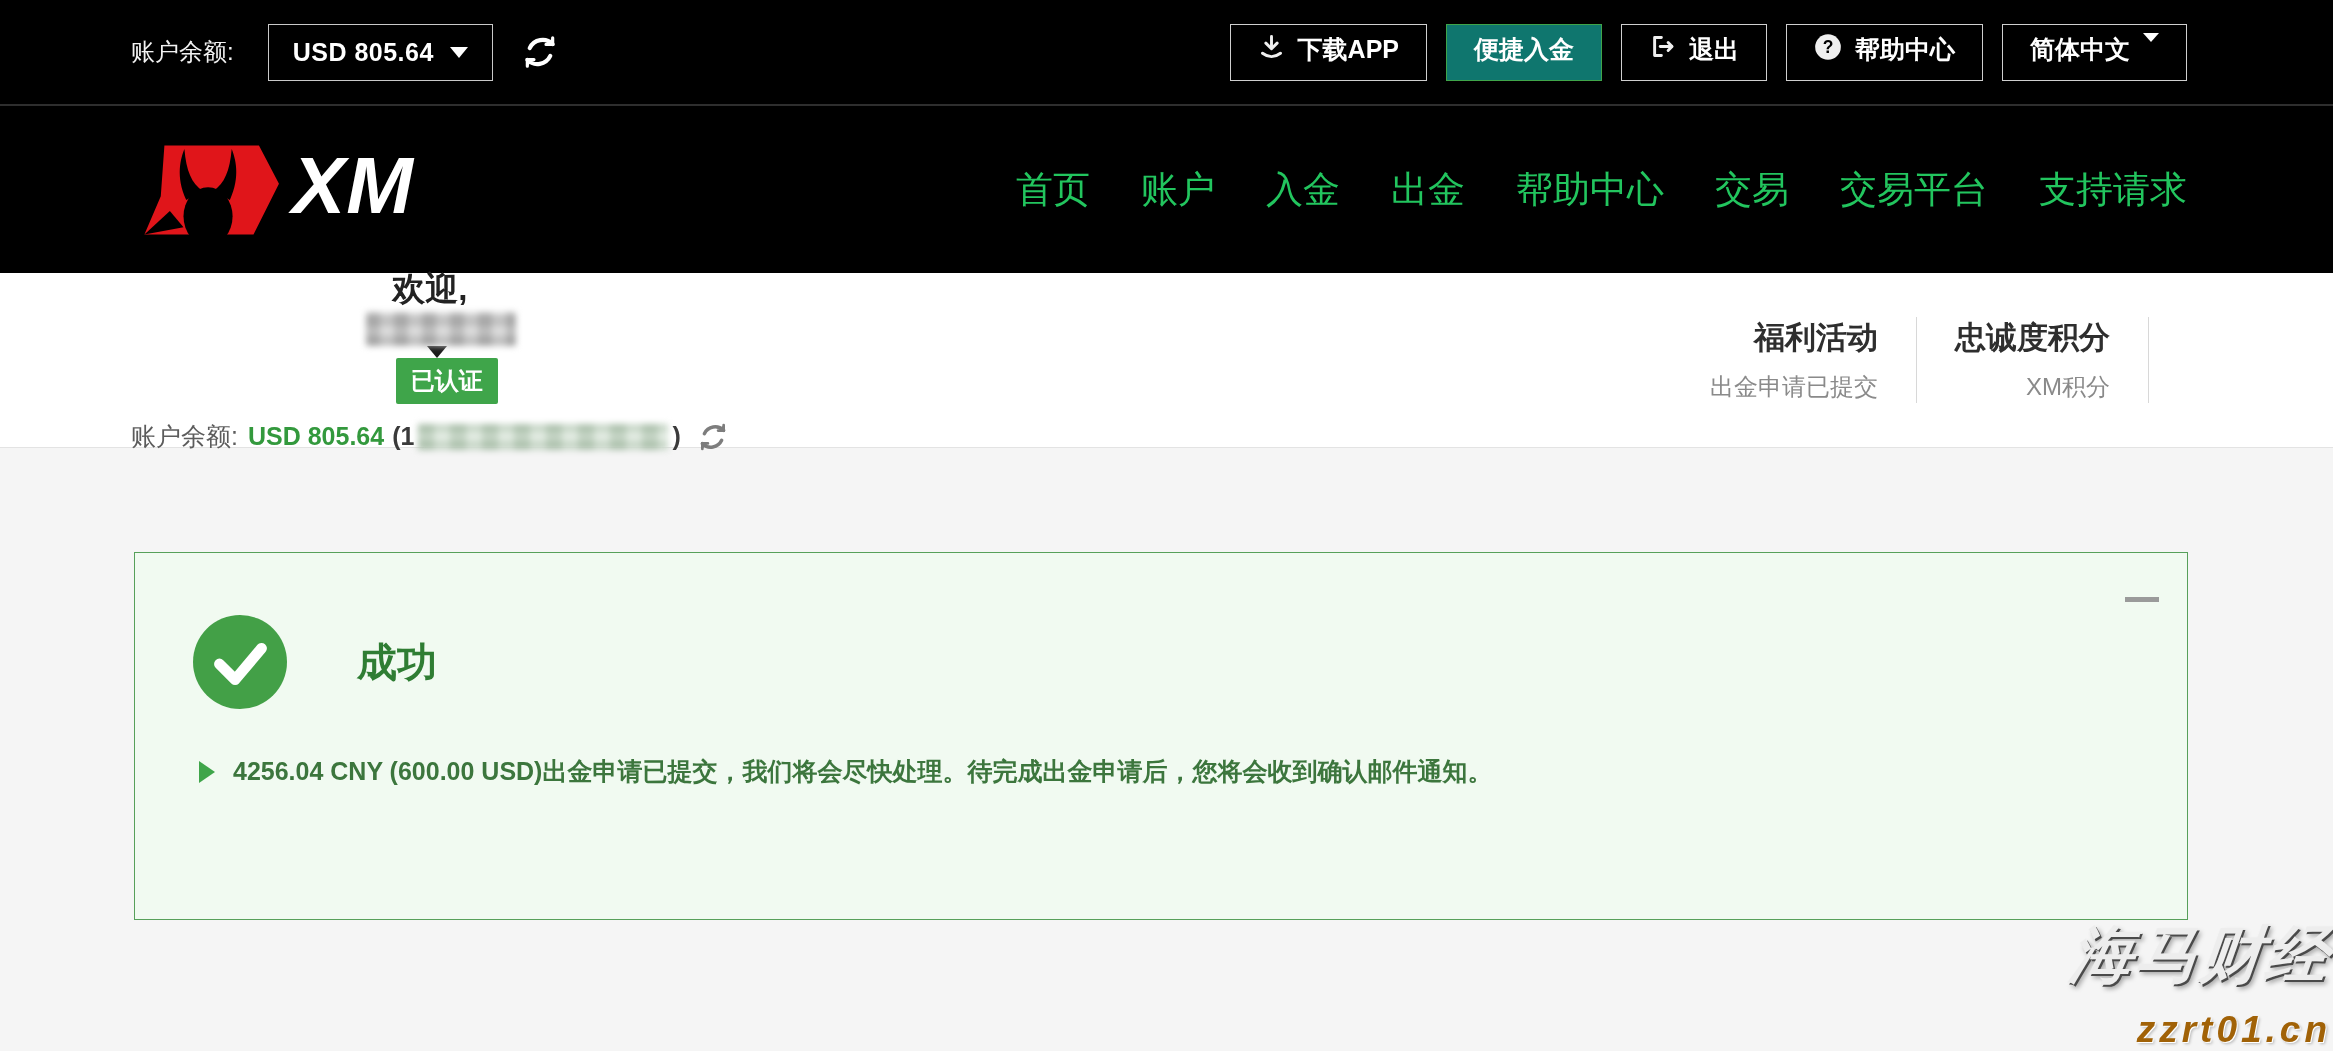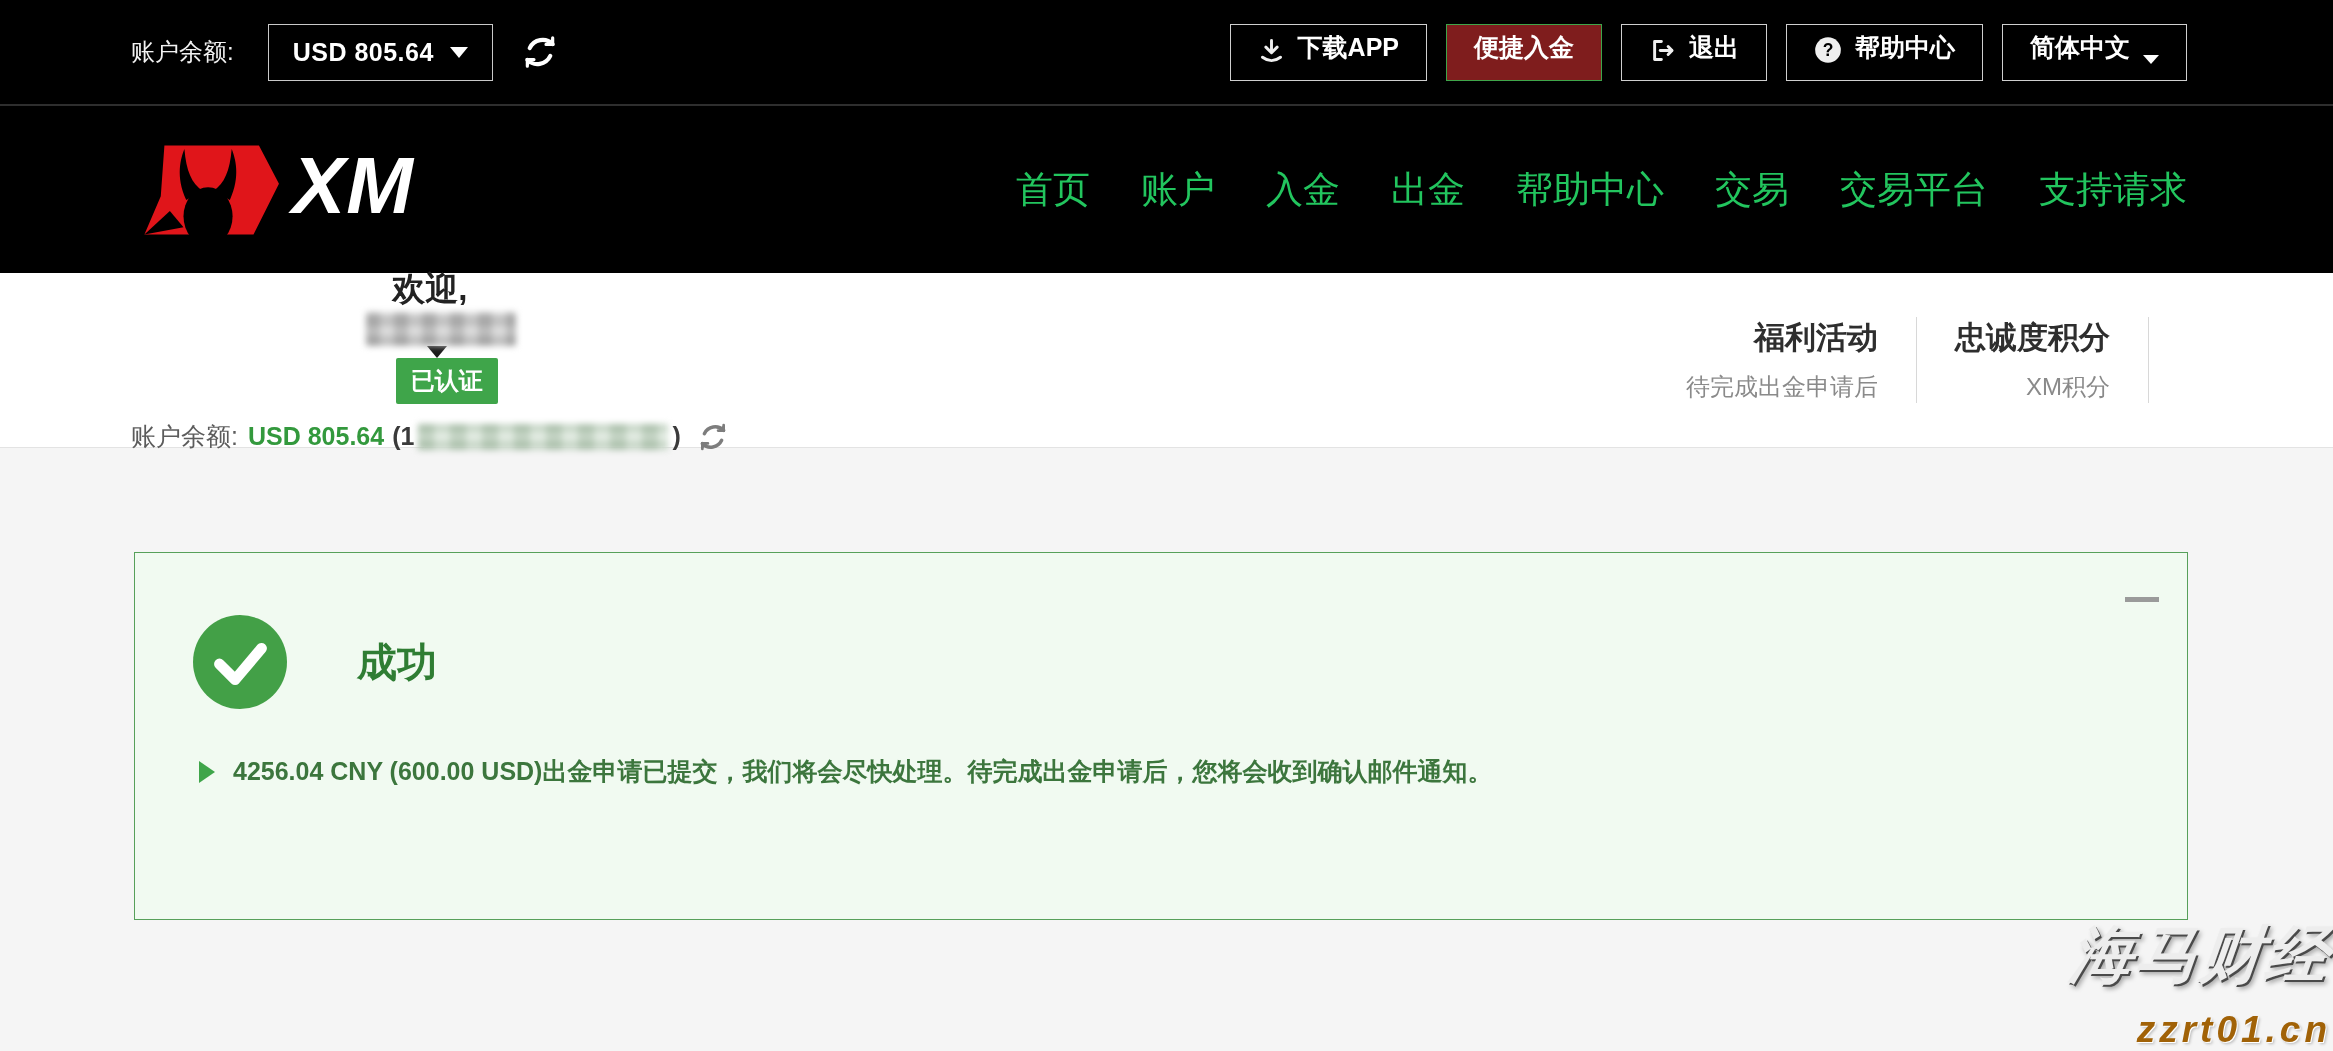--- a/index.html
+++ b/index.html
@@ -14,24 +14,24 @@
   .balance-dd { margin-left:34px; height:57px; border:1px solid #c9c9c9;
     display:flex; align-items:center; gap:16px; padding:0 24px; cursor:pointer; }
   .balance-dd .val { color:#fff; font-size:25px; font-weight:bold; letter-spacing:.5px; }
   .caret-w { width:0; height:0; border-left:9px solid transparent; border-right:9px solid transparent;
     border-top:11px solid #fff; }
   .caret-b { width:0; height:0; border-left:10px solid transparent; border-right:10px solid transparent;
     border-top:12px solid #1a1a1a; }
   .icon-btn { background:none; border:none; margin-left:28px; cursor:pointer; display:flex; }
   .tb-right { margin-left:auto; display:flex; align-items:center; }
   .tb-btn { height:57px; border:1px solid #cfcfcf; background:transparent; color:#fff;
-    font-size:25px; font-weight:bold; display:flex; align-items:flex-end; gap:13px;
-    padding:16px 27px; margin-left:19px; cursor:pointer;
+    font-size:25px; font-weight:bold; display:flex; align-items:flex-start; gap:13px;
+    padding:8px 27px; margin-left:19px; cursor:pointer;
     font-family:"Liberation Sans","DejaVu Sans",sans-serif; }
-  .tb-btn.green { background:#7f1d1d; border-color:#3fa54a; }
+  .tb-btn.green { background:#0f766e; border-color:#3fa54a; }
 
   
   .navbar { height:169px; background:#000; border-top:2px solid #2e2e2e;
     display:flex; align-items:center; padding:0 146px 0 131px; }
   .logo { display:flex; align-items:center; gap:6px; cursor:pointer; }
   .logo-xm { color:#fff; font-size:80px; font-weight:bold; font-style:italic;
     letter-spacing:1px; line-height:1; transform:translateY(-4px); }
   .nav-menu { margin-left:auto; display:flex; align-items:center; gap:51px; }
   .nav-item { color:#22c55e; font-size:37px; cursor:pointer; white-space:nowrap; }
 
@@ -212,21 +212,21 @@
             <path d="M4 21 v-4.2 h4.2" fill="#7d7d7d" stroke-width="2"></path>
           </svg>
         </span>
       </button>
     </div>
   </div>
 
   <div class="w-right">
     <div class="w-col">
       <span class="w-col-title">福利活动</span>
-      <div class="w-col-sub">待完成出金申请后</div>
+      <div class="w-col-sub">出金申请已提交</div>
     </div>
     <div class="w-divider"></div>
     <div class="w-col">
       <span class="w-col-title">忠诚度积分</span>
       <div class="w-col-sub">XM积分</div>
     </div>
     <div class="w-divider"></div>
   </div>
 </section>
 

